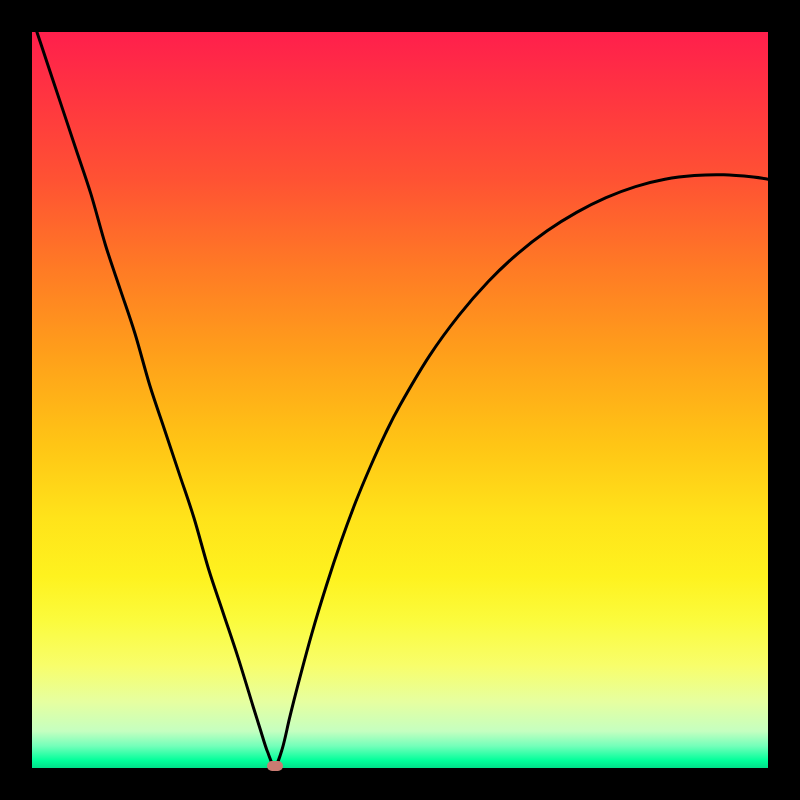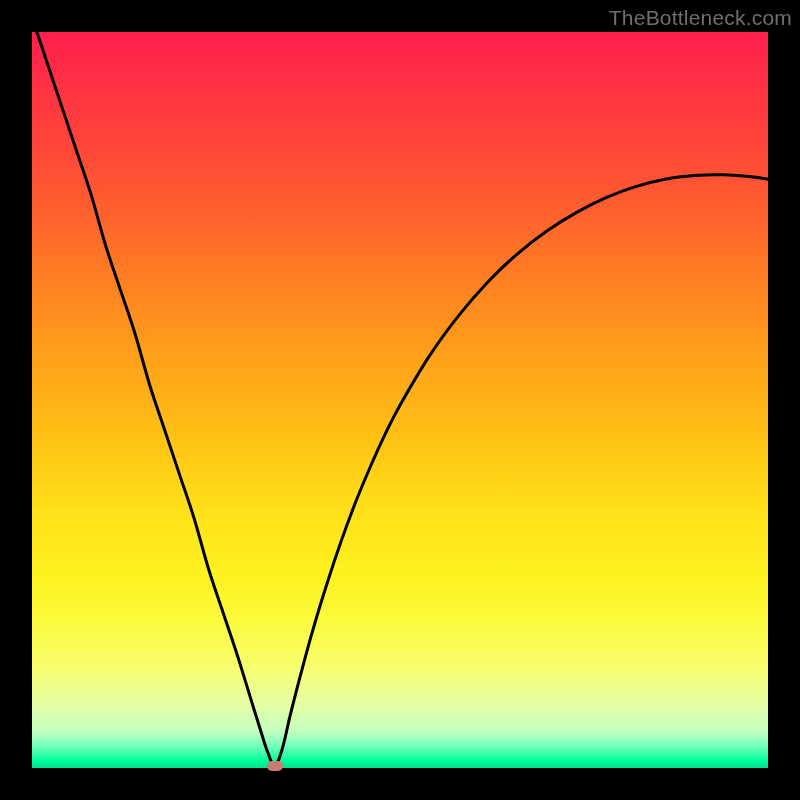--- a/index.html
+++ b/index.html
@@ -69,21 +69,20 @@
     color: #6f6f6f;
     font-size: 21px;
     letter-spacing: 0.2px;
     font-weight: 400;
   }
 </style>
 </head>
 <body>
 
 <div class="frame">
-  <div class="watermark">TheBottleneck.com</div>
   <div class="plot">
     <div class="gradient"></div>
     <svg class="curve-svg" viewBox="0 0 736 736" preserveAspectRatio="none">
       <path id="curve-path" fill="none" stroke="#000" stroke-width="3" stroke-linejoin="round" stroke-linecap="round" d="M 0 -14.720000000000027 C 2.4533333333333336 -7.360000000000014, 9.813333333333333 14.720000000000047, 14.72 29.440000000000055 C 19.62666666666667 44.16000000000006, 24.533333333333335 58.88000000000003, 29.44 73.60000000000002 C 34.346666666666664 88.32000000000001, 39.25333333333333 103.04, 44.16 117.75999999999999 C 49.06666666666666 132.48, 53.973333333333336 145.97333333333327, 58.88 161.91999999999996 C 63.78666666666667 177.86666666666665, 68.69333333333334 197.4933333333334, 73.60000000000001 213.44000000000005 C 78.50666666666667 229.3866666666667, 83.41333333333333 242.87999999999997, 88.32 257.59999999999997 C 93.22666666666666 272.31999999999994, 98.13333333333334 285.8133333333334, 103.04 301.76000000000005 C 107.94666666666667 317.7066666666667, 112.85333333333334 337.3333333333333, 117.76 353.28 C 122.66666666666667 369.22666666666663, 127.57333333333332 382.72, 132.48 397.44 C 137.38666666666666 412.15999999999997, 142.29333333333335 426.88, 147.20000000000002 441.59999999999997 C 152.10666666666668 456.31999999999994, 157.01333333333332 469.81333333333333, 161.92 485.76 C 166.82666666666665 501.70666666666665, 171.73333333333332 521.3333333333333, 176.64 537.28 C 181.54666666666665 553.2266666666667, 186.45333333333335 566.72, 191.36 581.44 C 196.26666666666668 596.1600000000001, 201.17333333333335 610.2666666666667, 206.08 625.6 C 210.98666666666668 640.9333333333334, 217.11999999999998 661.5413333333333, 220.79999999999998 673.44 C 224.48 685.3386666666668, 225.70666666666665 689.264, 228.16 696.992 C 230.61333333333334 704.7199999999999, 233.06666666666666 713.6746666666667, 235.52 719.808 C 237.97333333333336 725.9413333333333, 240.42666666666668 734.2826666666667, 242.88000000000002 733.792 C 245.33333333333337 733.3013333333333, 247.7866666666667 724.8373333333334, 250.24 716.864 C 252.69333333333333 708.8906666666667, 255.14666666666665 696.0106666666667, 257.59999999999997 685.952 C 260.0533333333333 675.8933333333333, 261.28 670.496, 264.96 656.512 C 268.64 642.5279999999999, 274.7733333333333 619.2213333333333, 279.68 602.048 C 284.5866666666667 584.8746666666667, 289.49333333333334 568.928, 294.40000000000003 553.472 C 299.30666666666673 538.016, 304.21333333333337 523.296, 309.12 509.312 C 314.02666666666664 495.32800000000003, 318.9333333333333 482.08, 323.84 469.568 C 328.74666666666667 457.056, 333.6533333333333 445.5253333333333, 338.56 434.24 C 343.4666666666667 422.9546666666667, 348.37333333333333 412.0373333333334, 353.28 401.85600000000005 C 358.1866666666666 391.6746666666667, 360.64 386.1546666666667, 368 373.152 C 375.36 360.1493333333333, 387.6266666666667 338.8053333333333, 397.44000000000005 323.84 C 407.2533333333334 308.87466666666666, 417.06666666666666 295.7493333333333, 426.88 283.36 C 436.6933333333333 270.9706666666667, 446.50666666666666 259.8080000000001, 456.32 249.50400000000008 C 466.1333333333333 239.20000000000007, 475.9466666666667 229.99999999999994, 485.76000000000005 221.53599999999994 C 495.5733333333334 213.07199999999995, 505.3866666666666 205.58933333333334, 515.1999999999999 198.72000000000003 C 525.0133333333332 191.8506666666667, 534.8266666666666 185.84000000000006, 544.64 180.32000000000005 C 554.4533333333334 174.80000000000004, 564.2666666666667 169.89333333333337, 574.08 165.60000000000002 C 583.8933333333334 161.30666666666667, 593.7066666666667 157.62666666666664, 603.52 154.55999999999995 C 613.3333333333333 151.49333333333325, 623.1466666666668 149.03999999999994, 632.96 147.19999999999993 C 642.7733333333333 145.35999999999993, 652.5866666666667 144.25599999999997, 662.4 143.51999999999998 C 672.2133333333333 142.784, 682.0266666666666 142.53866666666664, 691.8399999999999 142.784 C 701.6533333333332 143.02933333333334, 713.92 144.25600000000009, 721.28 144.99200000000008 C 728.64 145.72800000000007, 733.5466666666666 146.83199999999997, 736 147.19999999999993"></path>
     </svg>
     <div id="min-dot" class="minimum-dot" style="left: 242.88px; top: 733.792px;"></div>
   </div>
 </div>
 
 </body></html>

